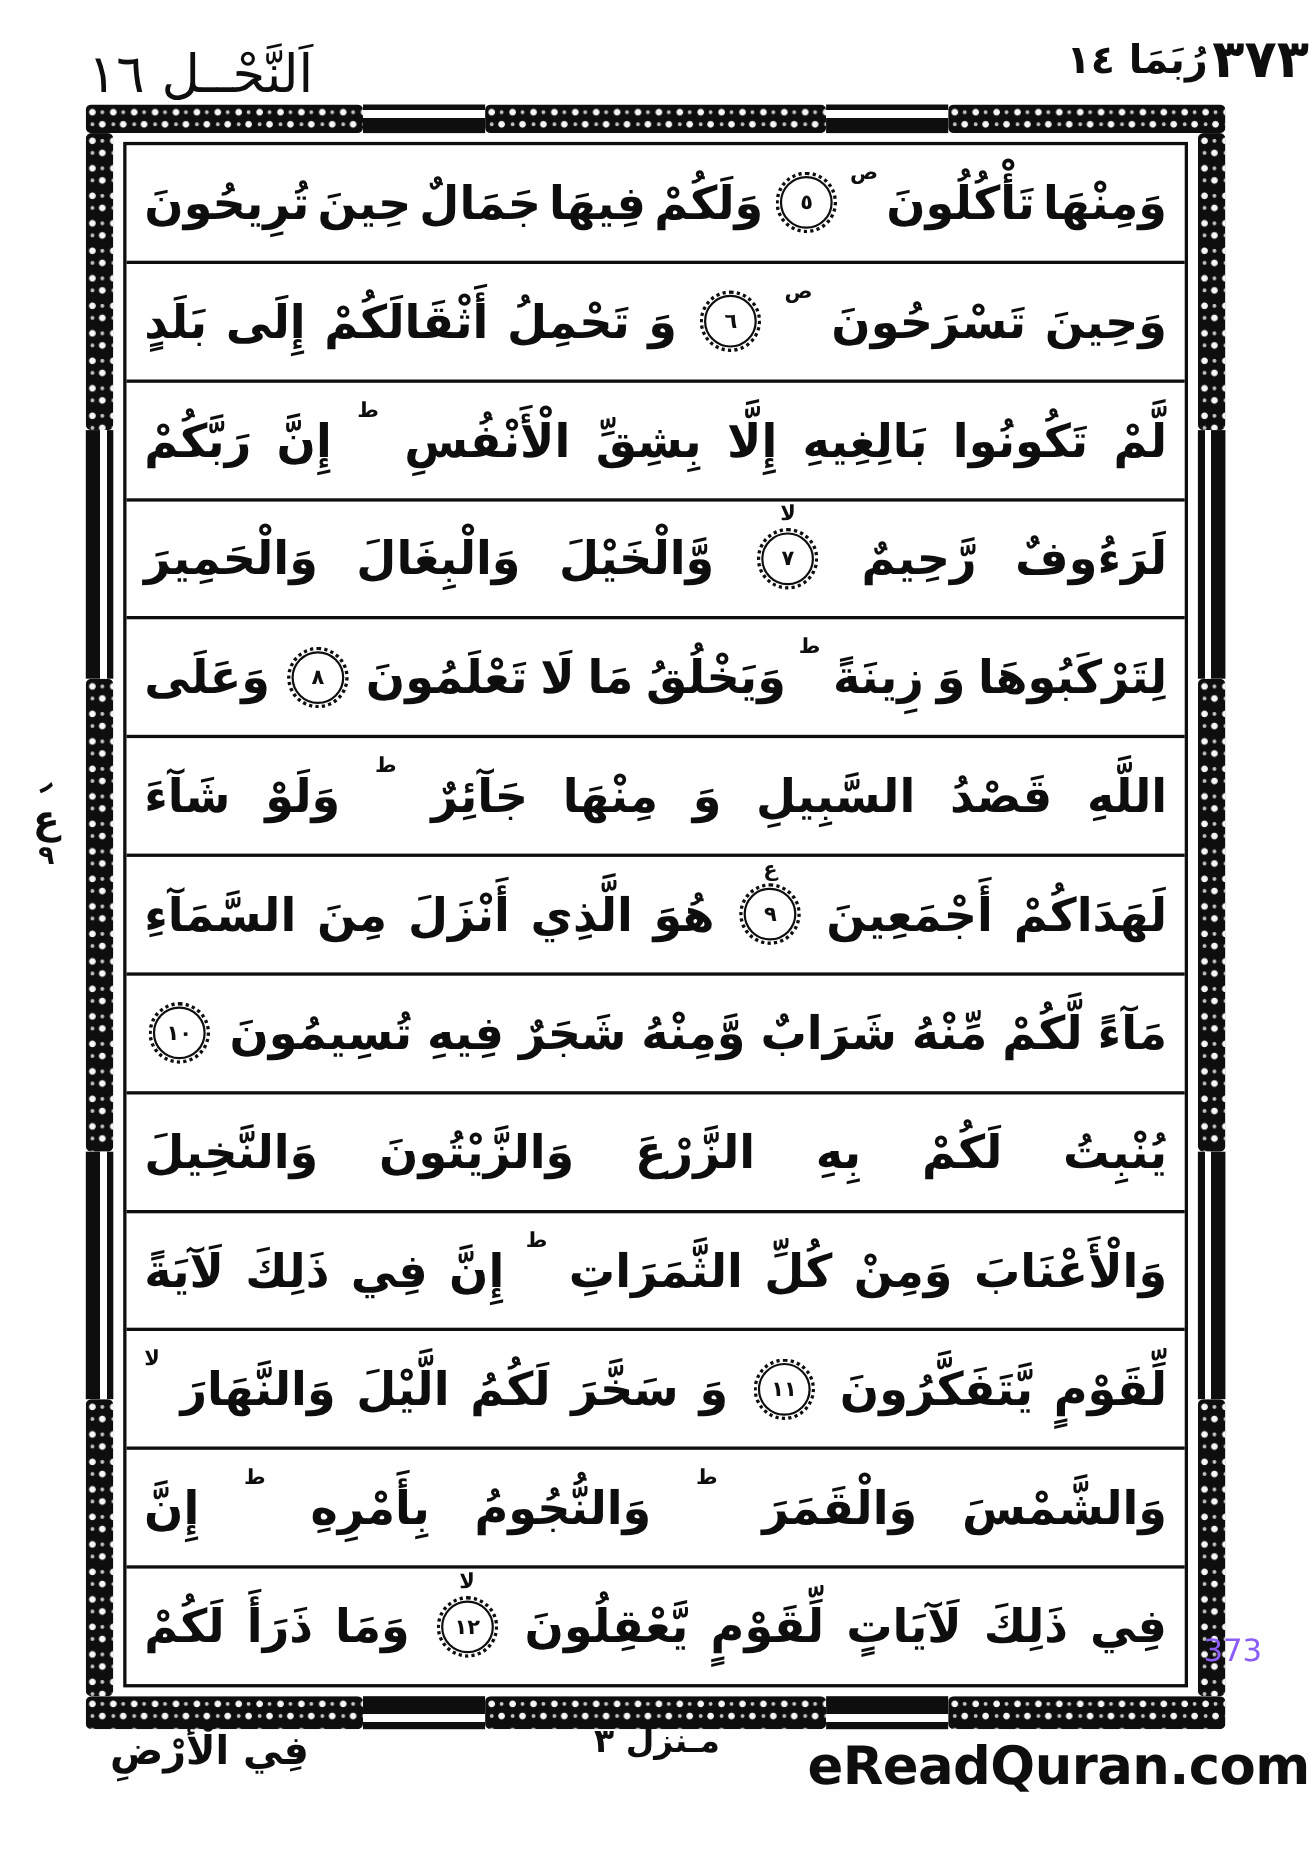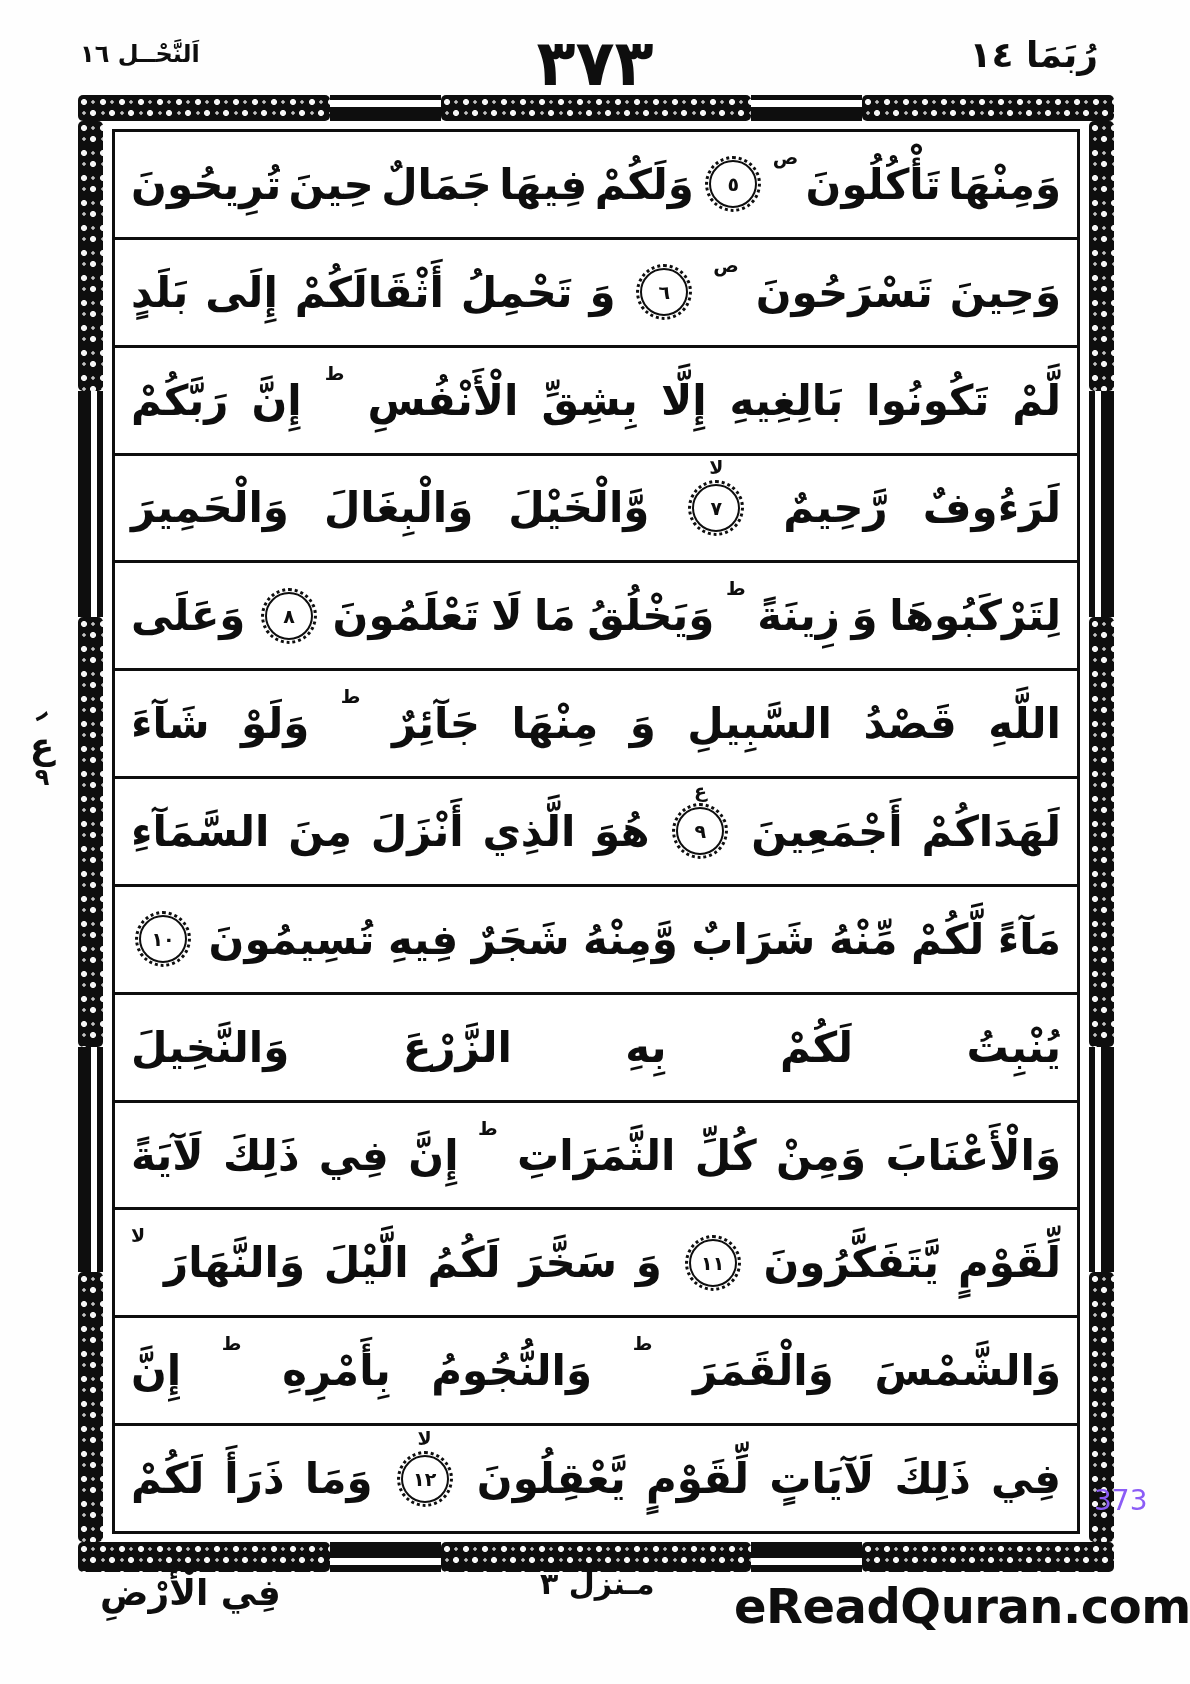--- a/index.html
+++ b/index.html
@@ -4,22 +4,22 @@
 <style>
   html,body{margin:0;padding:0;}
   body{
     width:1190px;height:1684px;position:relative;overflow:hidden;
     background:#fefefe;color:#0e0e0e;
     font-family:"DejaVu Sans",sans-serif;
   }
   .abs{position:absolute;}
 
   
-  .surah-label{left:80px;top:40px;font-size:24px;font-weight:700;direction:rtl;}
-  .page-number-ar{left:0;right:0;top:26px;text-align:center;font-size:64px;font-weight:700;direction:rtl;}
+  .surah-label{left:80px;top:40px;font-size:48px;font-weight:400;direction:rtl;}
+  .page-number-ar{left:0;right:0;top:26px;text-align:right;font-size:48px;font-weight:700;direction:rtl;}
   .juz-label{right:92px;top:34px;font-size:36px;font-weight:700;direction:rtl;}
 
   
   .frame{
     left:78px;top:95px;width:1036px;height:1477px;
     display:flex;flex-direction:column;background:#fff;
   }
   .band{display:flex;}
   .band.h{flex-direction:row;height:26px;}
   .band.h.bottom{height:30px;}
@@ -210,20 +210,21 @@
           <span class="qword">تُسِيمُونَ</span>
           <span class="ayah">
             <span>١٠</span>
           </span>
         </div>
         <div class="qrow">
           <span class="qword">يُنْبِتُ</span>
           <span class="qword">لَكُمْ</span>
           <span class="qword">بِهِ</span>
           <span class="qword">الزَّرْعَ</span>
+          <span class="qword">وَالزَّيْتُونَ</span>
           <span class="qword">وَالنَّخِيلَ</span>
         </div>
         <div class="qrow">
           <span class="qword">وَالْأَعْنَابَ</span>
           <span class="qword">وَمِنْ</span>
           <span class="qword">كُلِّ</span>
           <span class="qword">الثَّمَرَاتِ</span>
           <span class="pause">ط</span>
           <span class="qword">إِنَّ</span>
           <span class="qword">فِي</span>

